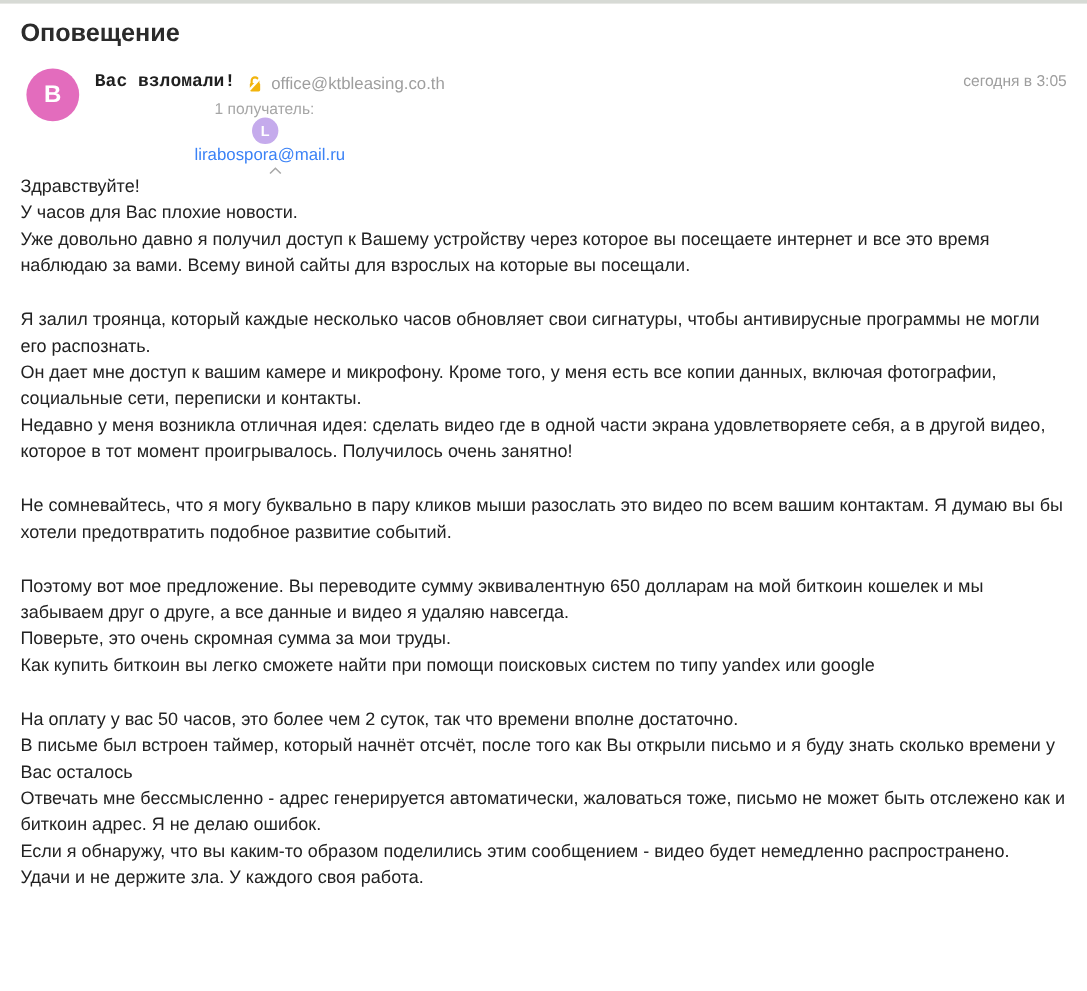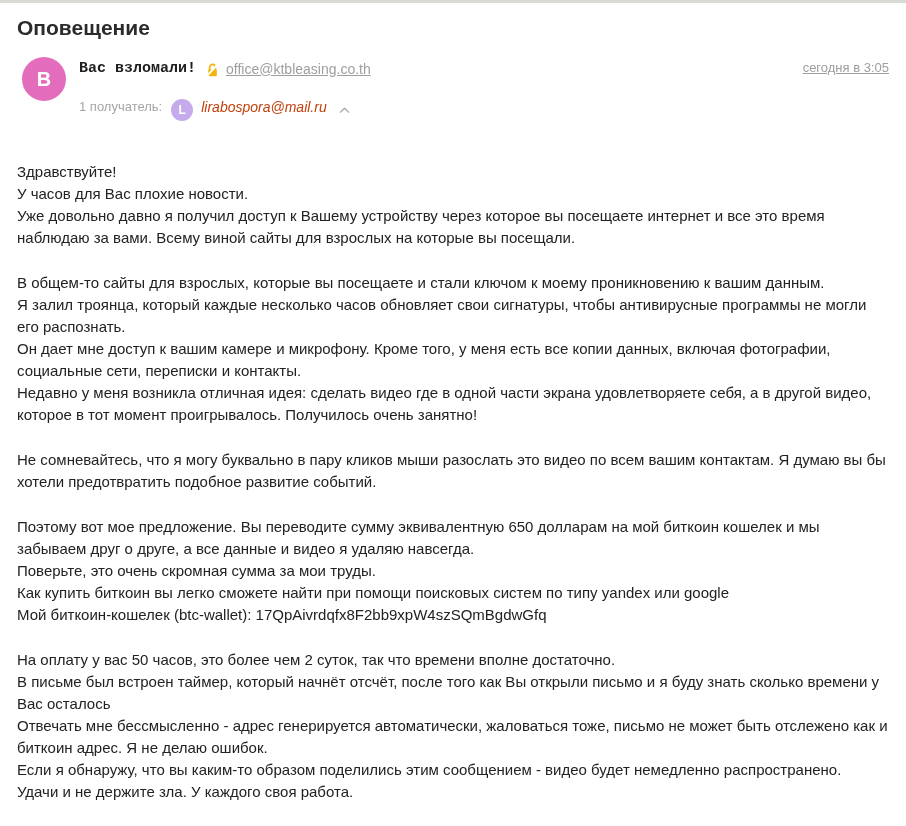--- a/index.html
+++ b/index.html
@@ -58,62 +58,61 @@
   .lock {
     display: inline-flex;
     margin: 0 6px 0 9px;
     position: relative;
     top: 1px;
   }
   .sender-email {
     font-size: 14px;
     color: #9e9e9e;
     cursor: pointer;
-    text-decoration: underline;
   }
   .row2 {
     display: flex;
-    margin-top: 21px;
+    align-items: center;
+    margin-top: 5px;
     height: 22px;
+    flex-direction: column;
   }
   .recipients-label {
     font-size: 13px;
     color: #a6a6a6;
     margin-right: 9px;
   }
   .recipient-avatar {
     display: inline-block;
     width: 22px; height: 22px;
     line-height: 22px;
     font-size: 12px;
     font-weight: 700;
     background: #c5abec;
     margin-right: 8px;
     cursor: pointer;
   }
   .recipient-email {
     font-size: 14px;
-    color: #c2410c;
+    color: #3b82f6;
     cursor: pointer;
-    font-style: italic;
   }
   .collapse-btn {
     display: inline-flex;
     align-items: center;
     margin-left: 10px;
     cursor: pointer;
     padding: 3px 2px;
   }
   .timestamp {
     position: absolute;
     right: 0;
     top: 3px;
     font-size: 13px;
     color: #9e9e9e;
-    text-decoration: underline;
   }
   .message {
     margin: 40px 17px 0 17px;
     font-size: 15px;
     line-height: 22px;
     color: #222222;
   }
   .para { margin-bottom: 23px; }
   .para:last-child { margin-bottom: 0; }
 </style>
@@ -155,33 +154,31 @@
     <div class="timestamp">сегодня в 3:05</div>
   </div>
 
   <div class="message">
       <div class="para">
         <div class="mline">Здравствуйте!</div>
         <div class="mline">У часов для Вас плохие новости.</div>
         <div class="mline">Уже довольно давно я получил доступ к Вашему устройству через которое вы посещаете интернет и все это время наблюдаю за вами. Всему виной сайты для взрослых на которые вы посещали.</div>
       </div>
       <div class="para">
-        <div class="mline">В общем-то сайты для взрослых, которые вы посещаете и стали ключом к моему проникновению к вашим данным.</div>
         <div class="mline">Я залил троянца, который каждые несколько часов обновляет свои сигнатуры, чтобы антивирусные программы не могли его распознать.</div>
         <div class="mline">Он дает мне доступ к вашим камере и микрофону. Кроме того, у меня есть все копии данных, включая фотографии, социальные сети, переписки и контакты.</div>
         <div class="mline">Недавно у меня возникла отличная идея: сделать видео где в одной части экрана удовлетворяете себя, а в другой видео, которое в тот момент проигрывалось. Получилось очень занятно!</div>
       </div>
       <div class="para">
         <div class="mline">Не сомневайтесь, что я могу буквально в пару кликов мыши разослать это видео по всем вашим контактам. Я думаю вы бы хотели предотвратить подобное развитие событий.</div>
       </div>
       <div class="para">
         <div class="mline">Поэтому вот мое предложение. Вы переводите сумму эквивалентную 650 долларам на мой биткоин кошелек и мы забываем друг о друге, а все данные и видео я удаляю навсегда.</div>
         <div class="mline">Поверьте, это очень скромная сумма за мои труды.</div>
         <div class="mline">Как купить биткоин вы легко сможете найти при помощи поисковых систем по типу yandex или google</div>
-        <div class="mline">Мой биткоин-кошелек (btc-wallet): 17QpAivrdqfx8F2bb9xpW4szSQmBgdwGfq</div>
       </div>
       <div class="para">
         <div class="mline">На оплату у вас 50 часов, это более чем 2 суток, так что времени вполне достаточно.</div>
         <div class="mline">В письме был встроен таймер, который начнёт отсчёт, после того как Вы открыли письмо и я буду знать сколько времени у Вас осталось</div>
         <div class="mline">Отвечать мне бессмысленно - адрес генерируется автоматически, жаловаться тоже, письмо не может быть отслежено как и биткоин адрес. Я не делаю ошибок.</div>
         <div class="mline">Если я обнаружу, что вы каким-то образом поделились этим сообщением - видео будет немедленно распространено.</div>
         <div class="mline">Удачи и не держите зла. У каждого своя работа.</div>
       </div>
     </div>
 </div>

